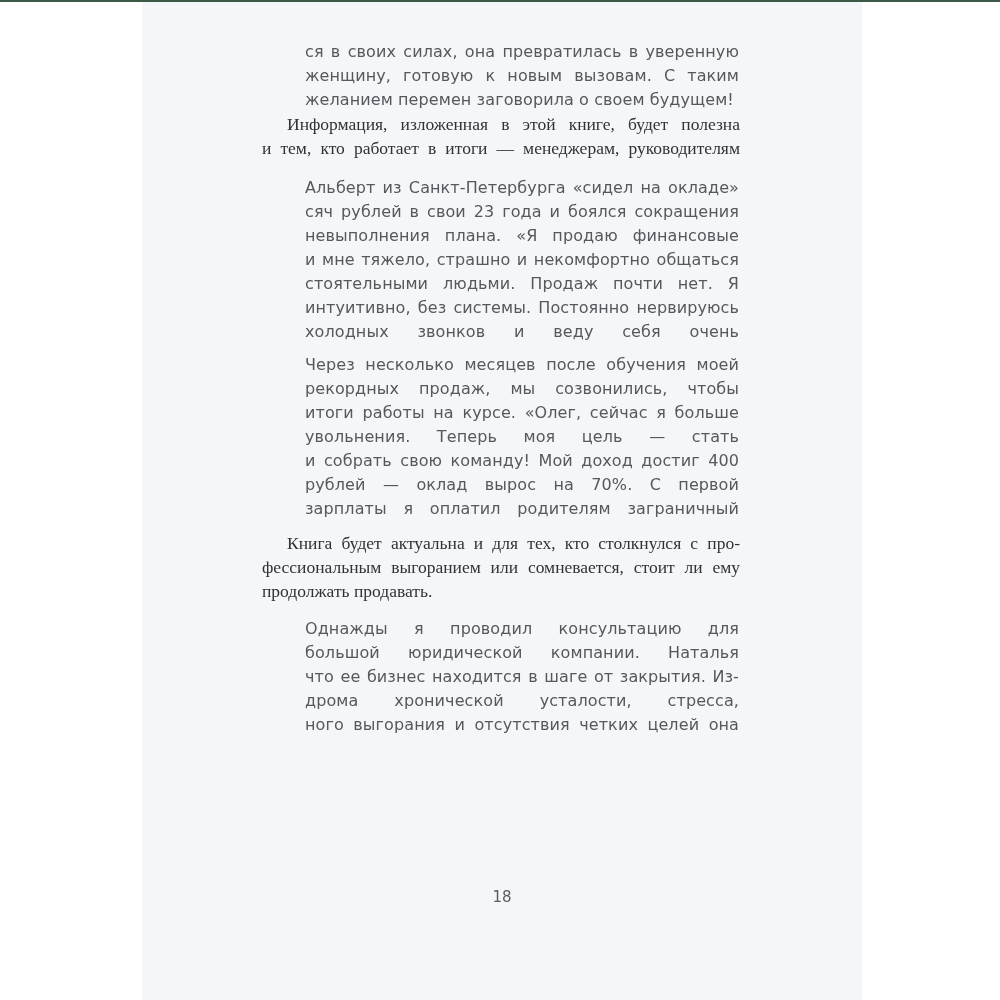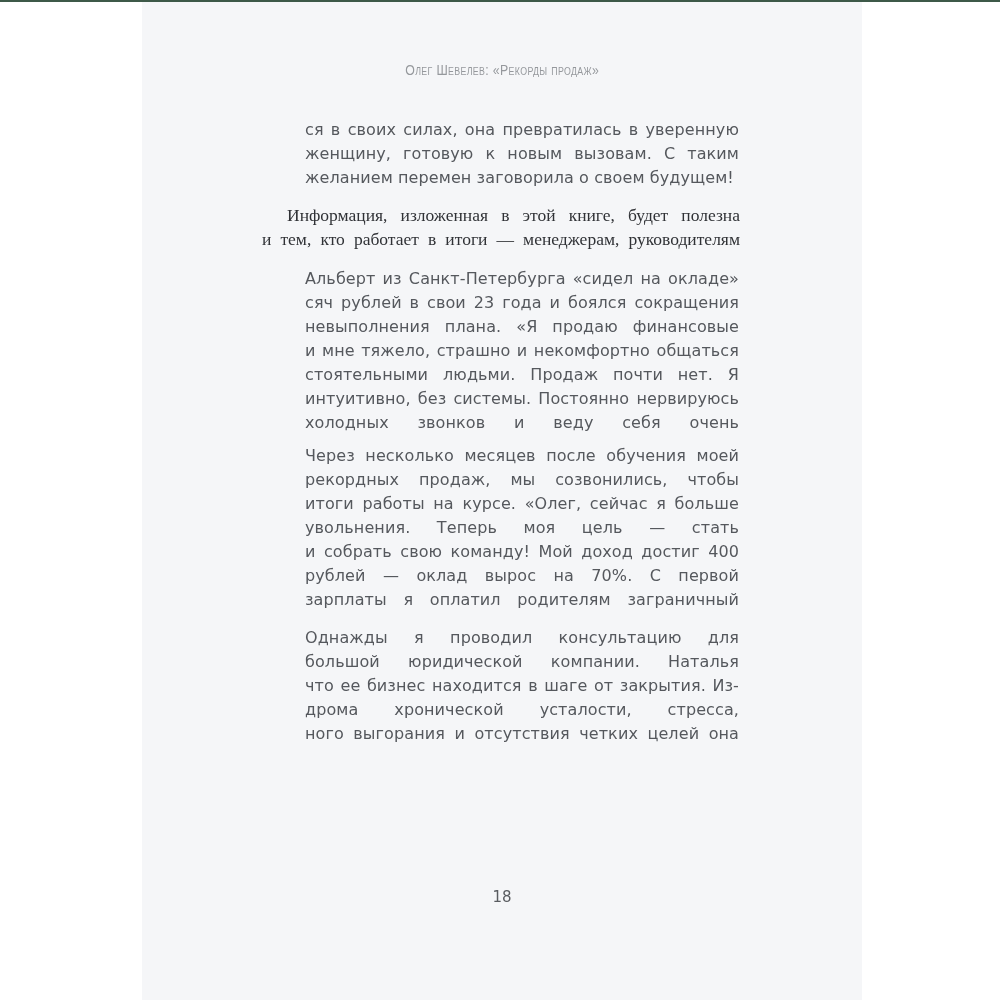--- a/index.html
+++ b/index.html
@@ -69,21 +69,21 @@
     text-align: justify;
     text-align-last: justify;
     white-space: normal;
     overflow: hidden;
     height: 24px;
   }
   .line.last { text-align-last: left; }
   .line.indent { text-indent: 25px; }
 
   .p1 { margin-top: 38px; }
-  .p2 { margin-top: 13px; }
+  .p2 { }
   .p3 { margin-top: 16px; }
   .p4 { margin-top: 9px;  }
   .p5 { margin-top: 10px; }
   .p6 { margin-top: 14px; }
 
   .page-number {
     position: absolute;
     top: 886px;
     left: 0;
     width: 720px;
@@ -93,23 +93,20 @@
     color: var(--pagenum-color, #595c60);
   }
 </style>
 </head>
 <body>
 
 <div class="viewport">
   <div class="top-accent"></div>
 
   <div class="page">
-    <div class="running-header">
-      <span class="squeeze">Олег Шевелев: «Рекорды продаж»</span>
-    </div>
 
     <div class="content">
         <div class="para quote p1">
           <div class="line">ся в своих силах, она превратилась в уверенную в себе</div>
           <div class="line">женщину, готовую к новым вызовам. С таким огромным</div>
           <div class="line last">желанием перемен заговорила о своем будущем!</div>
         </div>
         <div class="para body p2">
           <div class="line indent">Информация, изложенная в этой книге, будет полезна</div>
           <div class="line">и тем, кто работает в итоги — менеджерам, руководителям</div>
@@ -125,20 +122,25 @@
         </div>
         <div class="para quote p4">
           <div class="line">Через несколько месяцев после обучения моей системе</div>
           <div class="line">рекордных продаж, мы созвонились, чтобы подвести</div>
           <div class="line">итоги работы на курсе. «Олег, сейчас я больше не боюсь</div>
           <div class="line">увольнения. Теперь моя цель — стать руководителем</div>
           <div class="line">и собрать свою команду! Мой доход достиг 400 тысяч</div>
           <div class="line">рублей — оклад вырос на 70%. С первой повышенной</div>
           <div class="line last">зарплаты я оплатил родителям заграничный отпуск!»</div>
         </div>
+        <div class="para body p5">
+          <div class="line indent">Книга будет актуальна и для тех, кто столкнулся с про-</div>
+          <div class="line">фессиональным выгоранием или сомневается, стоит ли ему</div>
+          <div class="line last">продолжать продавать.</div>
+        </div>
         <div class="para quote p6">
           <div class="line">Однажды я проводил консультацию для владелицы не-</div>
           <div class="line">большой юридической компании. Наталья призналась,</div>
           <div class="line">что ее бизнес находится в шаге от закрытия. Из-за син-</div>
           <div class="line">дрома хронической усталости, стресса, эмоциональ-</div>
           <div class="line last">ного выгорания и отсутствия четких целей она больше</div>
         </div>
       </div>
 
     <div class="page-number">18</div>

